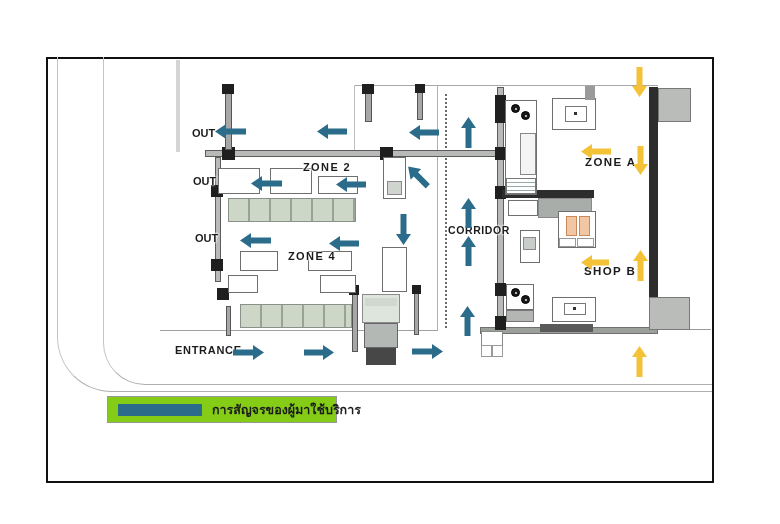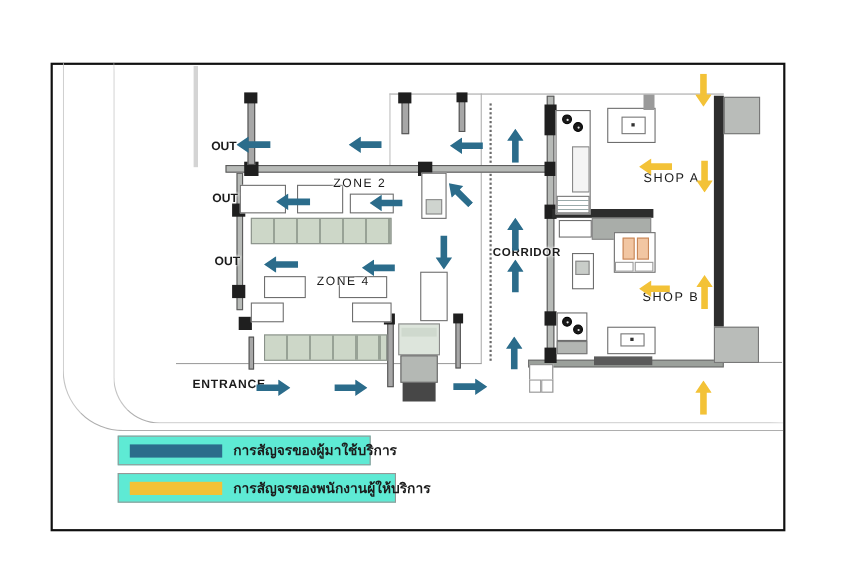--- a/index.html
+++ b/index.html
@@ -14,22 +14,22 @@
   .column{background:#a7a7a7;border:1px solid #555;box-sizing:border-box;}
   .darkwall{background:#2d2d2d;}
   .annex{background:#b9bcb9;border:1px solid #787878;box-sizing:border-box;}
   .furn{background:#fff;border:1px solid #6e6e6e;box-sizing:border-box;}
   .counter-green{background:#cdd7c8;border:1px solid #8a918a;box-sizing:border-box;
     background-image:repeating-linear-gradient(90deg,rgba(120,130,118,0) 0 19px,#98a296 19px 21px);}
   .burner{width:9px;height:9px;border-radius:50%;background:#191919;border:1px solid #000;box-sizing:border-box;}
   .burner::after{content:"";position:absolute;left:3px;top:3px;width:2px;height:2px;border-radius:50%;background:#e8e8e8;}
   .label{font-size:11px;font-weight:700;white-space:nowrap;
          text-shadow:0 0 3px #fff,0 0 3px #fff,0 0 2px #fff;}
-  .zlabel{font-weight:400;letter-spacing:1.4px;}
-  .legend-box{display:flex;align-items:center;background:#5eead4;border:1.5px solid #979797;box-sizing:border-box;}
+  .zlabel{font-weight:700;letter-spacing:1.4px;}
+  .legend-box{display:flex;align-items:center;background:#84cc16;border:1.5px solid #979797;box-sizing:border-box;}
   .legend-bar{width:84px;height:12px;margin-left:10px;flex:0 0 auto;}
   .legend-text{margin-left:10px;font-size:12.5px;font-weight:bold;white-space:nowrap;}
   .arrow{position:absolute;line-height:0;}
   .dotline{border-left:2px dotted #6a6a6a;}
   .hatch{background:repeating-linear-gradient(180deg,#fff 0 3px,#9aa 3px 4px);border:1px solid #777;box-sizing:border-box;}
 </style>
 </head>
 <body>
 
 <div id="canvas">
@@ -135,32 +135,28 @@
     <div class="abs" style="left:365px;top:298px;width:32px;height:8px;background:#cfd9ce;"></div>
     <div class="abs" style="left:364px;top:323px;width:34px;height:25px;background:#b4b8b4;border:1px solid #666;box-sizing:border-box;"></div>
     <div class="abs" style="left:366px;top:348px;width:30px;height:17px;background:#474747;"></div>
 
     <div class="abs label" style="left:192px;top:127px;">OUT</div>
     <div class="abs label" style="left:193px;top:175px;">OUT</div>
     <div class="abs label" style="left:195px;top:232px;">OUT</div>
     <div class="abs label zlabel" style="left:303px;top:161px;">ZONE 2</div>
     <div class="abs label zlabel" style="left:288px;top:250px;">ZONE 4</div>
     <div class="abs label" style="left:448px;top:224px;font-size:10.5px;letter-spacing:.6px;">CORRIDOR</div>
-    <div class="abs label zlabel" style="left:585px;top:156px;font-size:11.5px;">SHOP A</div>
+    <div class="abs label zlabel" style="left:585px;top:156px;font-size:11.5px;">ZONE A</div>
     <div class="abs label zlabel" style="left:584px;top:265px;font-size:11.5px;">SHOP B</div>
     <div class="abs label" style="left:175px;top:344px;letter-spacing:.7px;">ENTRANCE</div>
 
     <div class="abs legend-box" style="left:107px;top:396px;width:230px;height:27px;">
       <div class="legend-bar" style="background: rgb(43, 108, 139);"></div>
       <div class="legend-text">การสัญจรของผู้มาใช้บริการ</div>
     </div>
-    <div class="abs legend-box" style="left:107px;top:430px;width:253px;height:27px;">
-      <div class="legend-bar" style="background: rgb(243, 194, 55);"></div>
-      <div class="legend-text">การสัญจรของพนักงานผู้ให้บริการ</div>
-    </div>
 
   <div class="arrow" style="left: 215px; top: 124px;"><svg width="31" height="15" viewBox="0 0 31 15">
           <polygon points="31,4.5 11,4.5 11,0 0,7.5 11,15 11,10.5 31,10.5" fill="#2b6c8b"></polygon>
         </svg></div>
       <div class="arrow" style="left: 317px; top: 124px;"><svg width="30" height="15" viewBox="0 0 30 15">
           <polygon points="30,4.5 11,4.5 11,0 0,7.5 11,15 11,10.5 30,10.5" fill="#2b6c8b"></polygon>
         </svg></div>
       <div class="arrow" style="left: 409px; top: 125px;"><svg width="30" height="15" viewBox="0 0 30 15">
           <polygon points="30,4.5 11,4.5 11,0 0,7.5 11,15 11,10.5 30,10.5" fill="#2b6c8b"></polygon>
         </svg></div>

